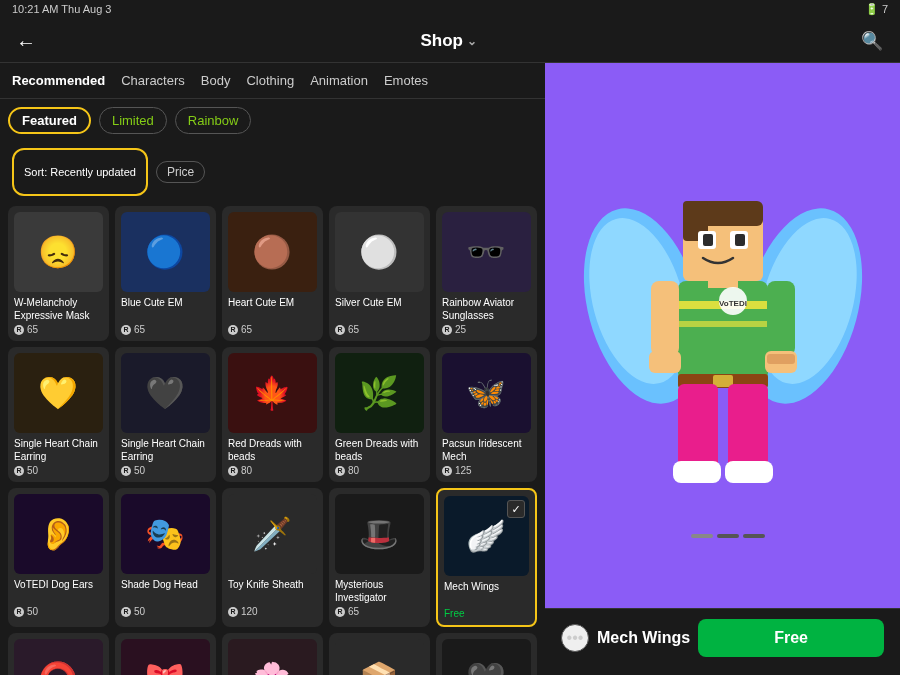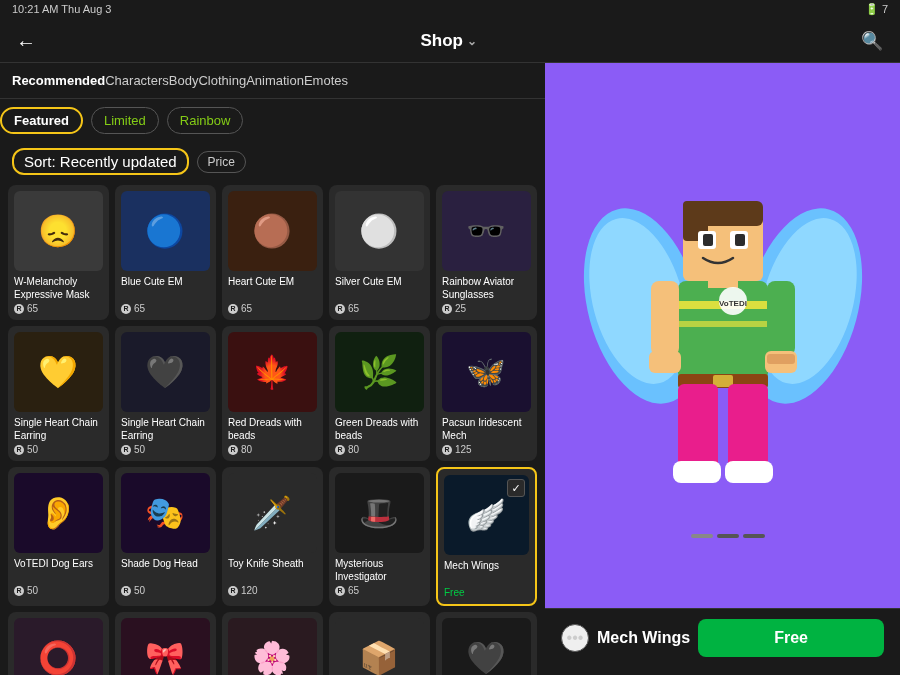--- a/index.html
+++ b/index.html
@@ -41,40 +41,41 @@
     .left-panel {
       width: 545px;
       display: flex;
       flex-direction: column;
       overflow: hidden;
     }
 
     
     .category-nav {
       display: flex;
+      gap: 16px;
       padding: 8px 12px;
       overflow-x: auto;
       scrollbar-width: none;
       border-bottom: 1px solid #333;
     }
     .category-nav::-webkit-scrollbar { display: none; }
     .cat-item {
       font-size: 13px;
       color: #ccc;
       white-space: nowrap;
       cursor: pointer;
       padding: 2px 0;
     }
     .cat-item.active { color: #fff; font-weight: 600; }
 
     
     .sub-tabs {
       display: flex;
       gap: 8px;
-      padding: 8px 0;
+      padding: 8px 8px;
     }
     .sub-tab {
       font-size: 13px;
       padding: 4px 12px;
       border-radius: 16px;
       border: 1px solid #555;
       color: #84cc16;
       cursor: pointer;
       background: transparent;
     }
@@ -85,22 +86,22 @@
     }
 
     
     .sort-bar {
       display: flex;
       gap: 8px;
       padding: 6px 12px;
       align-items: center;
     }
     .sort-btn {
-      font-size: 15px;
-      padding: 3px 10px;
+      font-size: 11px;
+      padding: 16px 10px;
       border-radius: 12px;
       border: 2px solid #f5c518;
       color: #fff;
       cursor: pointer;
       background: transparent;
     }
     .price-btn {
       font-size: 12px;
       padding: 3px 10px;
       border-radius: 12px;

